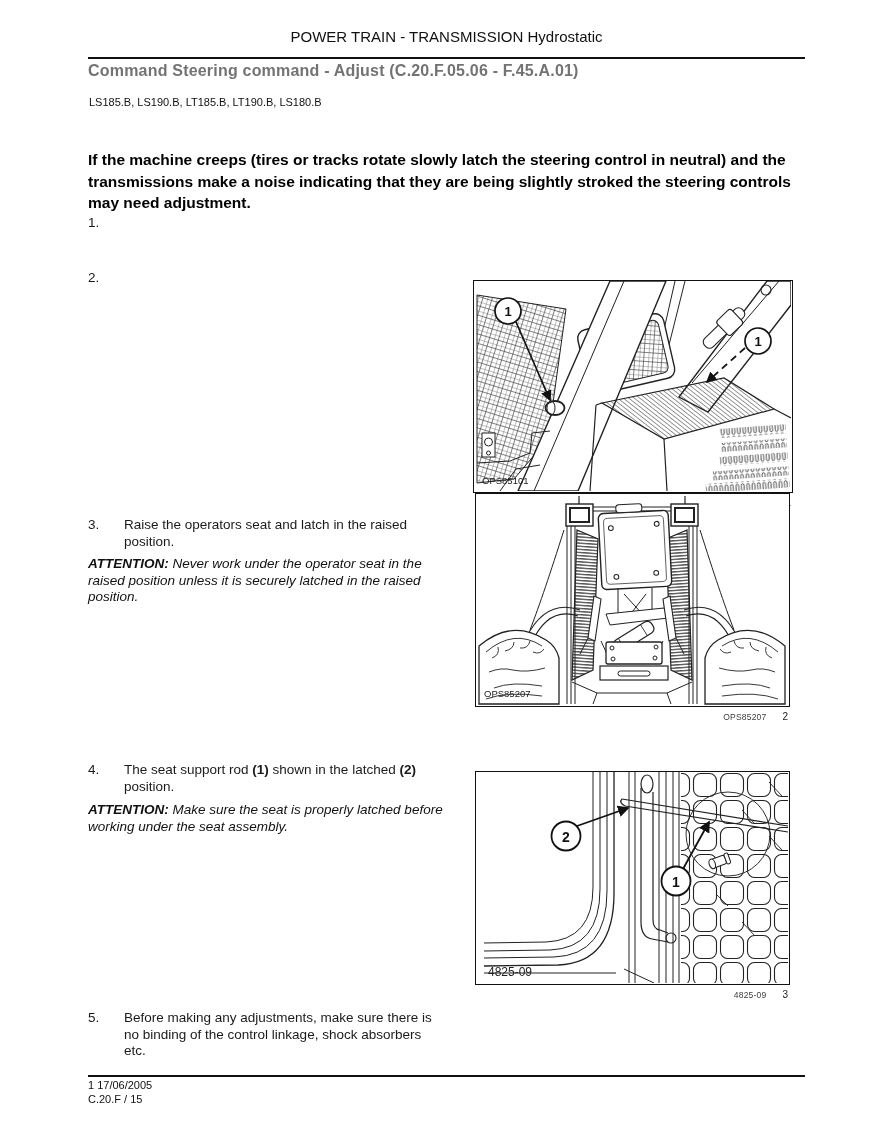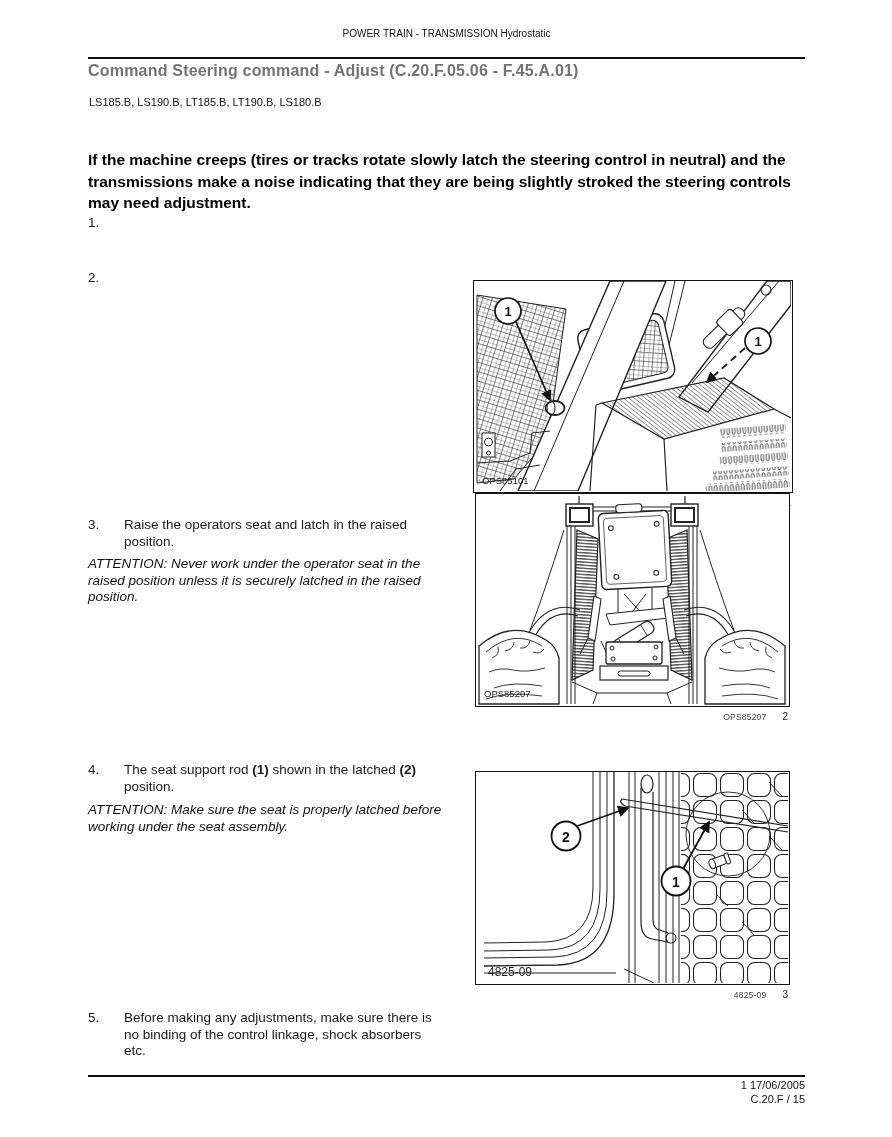--- a/index.html
+++ b/index.html
@@ -1,39 +1,39 @@
 <!DOCTYPE html>
 <html><head>
 <meta charset="utf-8">
 <style>
   *{box-sizing:border-box;margin:0;padding:0}
   html,body{background:#e9e9e9}
   body{font-family:"Liberation Sans",sans-serif;color:#1a1a1a}
   .page{position:relative;width:892px;height:1137px;background:#fff;margin:0 auto;overflow:hidden}
   .abs{position:absolute}
-  .running-header{top:28px;left:88px;width:717px;text-align:center;font-size:10px;color:#111}
+  .running-header{top:28px;left:88px;width:717px;text-align:center;font-size:15px;color:#111}
   .rule{left:88px;width:717px;height:2px;background:#111}
   .rule-top{top:57px}
   .rule-bottom{top:1075px}
   .doc-title{top:62px;left:88px;width:717px;font-size:16px;font-weight:bold;color:#737373;letter-spacing:.2px}
   .models{top:96px;left:89px;font-size:11px;color:#111}
   .intro{top:149px;left:88px;width:706px;font-size:15.5px;font-weight:bold;line-height:21.5px;color:#000}
   .step{left:88px;width:352px;display:flex;font-size:13.5px;line-height:16.5px}
   .step-num{width:36px;flex:0 0 36px}
   .step-text{width:314px}
   .step-text b{font-weight:bold}
   .attention{left:88px;width:358px;font-size:13.5px;line-height:16.5px;font-style:italic;color:#111}
-  .att-label{font-weight:normal;font-style:italic}
+  .att-label{font-weight:bold;font-style:italic}
   .figure{display:block}
   .fig-frame{border:1.6px solid #111;background:#fff}
   .fig-frame svg{display:block}
   .fig-caption{display:flex;justify-content:flex-end;align-items:baseline;gap:16px;margin-top:4px;padding-right:2px}
   .fig-ref{font-size:8.5px;color:#3d3d3d;letter-spacing:.2px}
   .fig-num{font-size:10px;color:#222}
-  .footer-line{left:88px;width:717px;text-align:right;font-size:11px;color:#111}
+  .footer-line{left:88px;width:717px;text-align:left;font-size:11px;color:#111}
 </style>
 </head>
 <body>
 
 <div class="page">
 
   <div class="abs running-header">POWER TRAIN - TRANSMISSION Hydrostatic</div>
   <div class="abs rule rule-top"></div>
   <h1 class="abs doc-title">Command Steering command - Adjust (C.20.F.05.06 - F.45.A.01)</h1>
   <div class="abs models">LS185.B, LS190.B, LT185.B, LT190.B, LS180.B</div>

